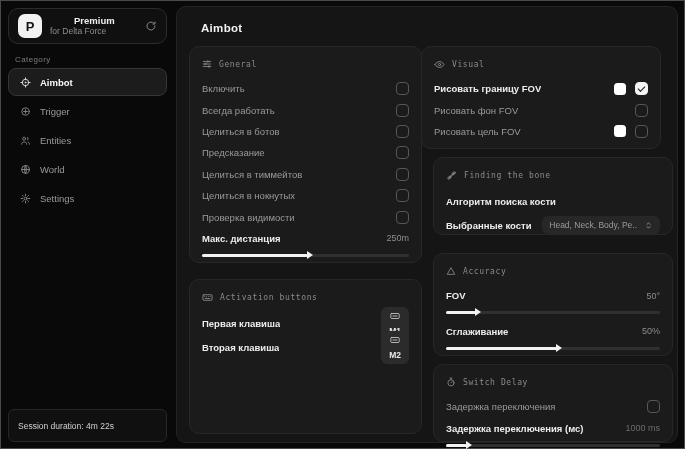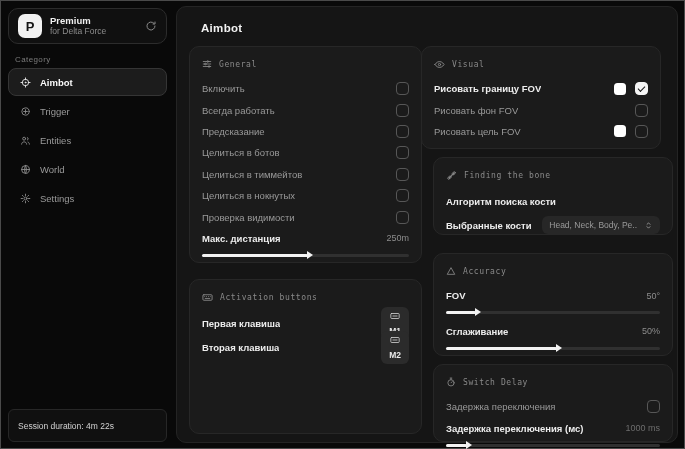--- a/index.html
+++ b/index.html
@@ -21,21 +21,21 @@
     border:1px solid #2c2c2c; border-radius:10px;
     display:flex; align-items:center; padding:0 9px; gap:8px;
     background:#101010;
   }
   .logo {
     width:24px; height:24px; border-radius:7px; background:#f2f2f2;
     color:#141414; font-weight:700; font-size:13px;
     display:flex; align-items:center; justify-content:center;
   }
   .brand-text { flex:1; line-height:1.15; }
-  .brand-name { font-size:9.5px; font-weight:700; color:#f0f0f0; }
+  .brand-name { font-size:9.5px; font-weight:700; color:#f0f0f0;margin-left:24px; }
   .brand-sub  { font-size:8.5px; color:#8d8d8d; }
   .refresh-btn { color:#8a8a8a; cursor:pointer; }
 
   .category-label {
     position:absolute; left:15px; top:55px;
     font-size:8px; color:#7c7c7c; letter-spacing:0.4px;
   }
   .nav { position:absolute; left:8px; top:68px; width:159px; }
   .nav-item {
     height:28px; margin-bottom:1px; border:1px solid transparent; border-radius:8px;
@@ -229,25 +229,25 @@
     </div>
     <div class="row h21">
       <span class="lbl">Включить</span>
       <span class="checkbox"></span>
     </div>
     <div class="row h21">
       <span class="lbl">Всегда работать</span>
       <span class="checkbox"></span>
     </div>
     <div class="row h21">
+      <span class="lbl">Целиться в ботов</span>
+      <span class="checkbox"></span>
+    </div>
+    <div class="row h21">
       <span class="lbl">Предсказание</span>
-      <span class="checkbox"></span>
-    </div>
-    <div class="row h21">
-      <span class="lbl">Целиться в ботов</span>
       <span class="checkbox"></span>
     </div>
     <div class="row h21">
       <span class="lbl">Целиться в тиммейтов</span>
       <span class="checkbox"></span>
     </div>
     <div class="row h21">
       <span class="lbl">Целиться в нокнутых</span>
       <span class="checkbox"></span>
     </div>

